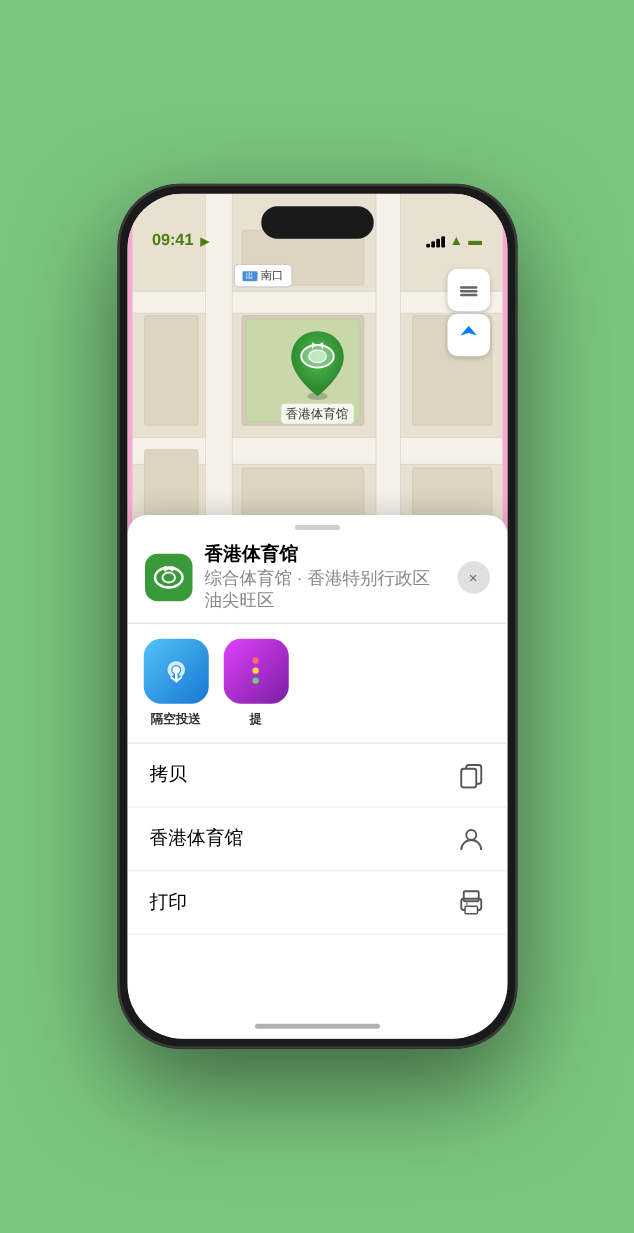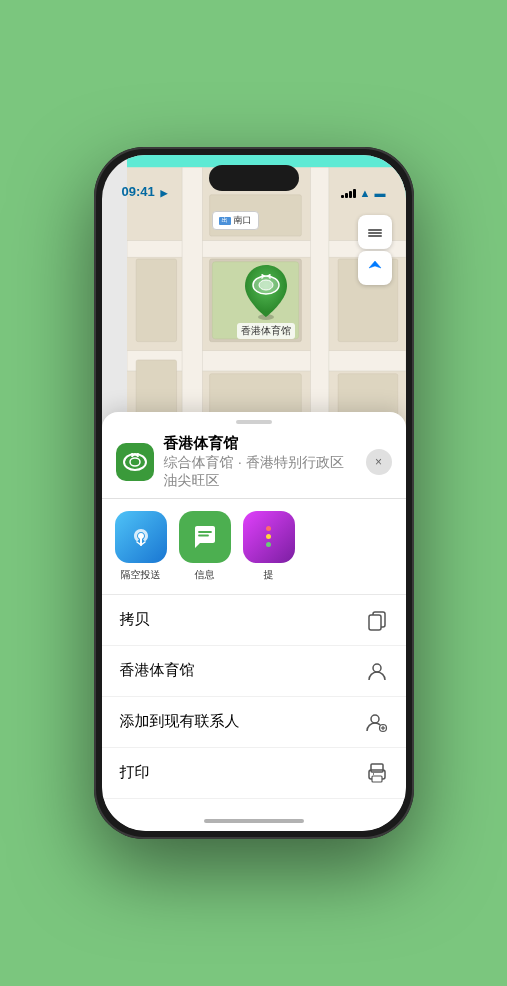--- a/index.html
+++ b/index.html
@@ -47,41 +47,40 @@
       left: 0;
       right: 0;
       height: 50px;
       display: flex;
       justify-content: space-between;
       align-items: flex-end;
       padding: 0 20px 6px;
       z-index: 99;
       font-size: 12px;
       font-weight: 600;
-      color: #0369a1;
+      color: #4d7c0f;
     }
     .status-time {
       font-size: 13px;
       font-weight: 700;
     }
     .status-icons {
       display: flex;
       align-items: center;
       gap: 4px;
     }
     
     .map-area {
       position: absolute;
       top: 0;
       left: 0;
       right: 0;
       height: 62%;
-      background: #5eead4;
+      background: #f9a8d4;
       overflow: hidden;
-      margin-left: 25px;
     }
     
     .map-controls {
       position: absolute;
       top: 60px;
       right: 14px;
       display: flex;
       flex-direction: column;
       gap: 2px;
       z-index: 10;
@@ -244,20 +243,21 @@
       position: absolute;
       inset: 0;
       border: 2.5px solid #e53935;
       border-radius: 12px;
     }
     .share-icon.more { background: linear-gradient(135deg, #e040fb, #7b1fa2); }
     .share-label {
       font-size: 10px;
       color: #333;
       text-align: left;
+      font-weight: bold;
     }
     
     .notes-inner {
       display: flex;
       flex-direction: column;
       gap: 2px;
       width: 28px;
     }
     .notes-line {
       height: 2px;
@@ -447,30 +447,20 @@
             <svg width="28" height="28" viewBox="0 0 28 28">
               <path d="M14 6 C10 6 7 9 7 13 C7 15 8 17 10 18.5 L12 16.5 C10.8 15.5 10 14.3 10 13 C10 10.8 11.8 9 14 9 C16.2 9 18 10.8 18 13 C18 14.3 17.2 15.5 16 16.5 L18 18.5 C20 17 21 15 21 13 C21 9 18 6 14 6Z" fill="white" opacity="0.8"></path>
               <path d="M14 10 C12.3 10 11 11.3 11 13 C11 14.2 11.7 15.2 12.7 15.7 L14 13 L15.3 15.7 C16.3 15.2 17 14.2 17 13 C17 11.3 15.7 10 14 10Z" fill="white"></path>
               <line x1="14" y1="13" x2="14" y2="22" stroke="white" stroke-width="2" stroke-linecap="round"></line>
               <path d="M10 19 L14 22 L18 19" fill="none" stroke="white" stroke-width="1.5" stroke-linecap="round" stroke-linejoin="round"></path>
             </svg>
           </div>
           <span class="share-label">隔空投送</span>
         </div>
 
-        <div class="share-item">
-          <div class="share-icon messages">
-            <svg width="30" height="30" viewBox="0 0 30 30">
-              <path d="M5 6 C5 4.9 5.9 4 7 4 L23 4 C24.1 4 25 4.9 25 6 L25 19 C25 20.1 24.1 21 23 21 L10 21 L5 26 L5 6Z" fill="white"></path>
-              <line x1="9" y1="10" x2="21" y2="10" stroke="#4caf50" stroke-width="1.8" stroke-linecap="round"></line>
-              <line x1="9" y1="13.5" x2="18" y2="13.5" stroke="#4caf50" stroke-width="1.8" stroke-linecap="round"></line>
-            </svg>
-          </div>
-          <span class="share-label">信息</span>
-        </div>
 
 
 
         <div class="share-item">
           <div class="share-icon more">
             <div class="more-dots">
               <div class="more-dot" style="background:#ff6b6b;"></div>
               <div class="more-dot" style="background:#ffd93d;"></div>
               <div class="more-dot" style="background:#6bcb77;"></div>
             </div>
@@ -490,30 +480,20 @@
         </div>
 
         <div class="action-item">
           <span class="action-label">香港体育馆</span>
           <svg width="22" height="22" viewBox="0 0 22 22">
             <circle cx="11" cy="8" r="4" fill="none" stroke="#555" stroke-width="1.5"></circle>
             <path d="M3 20 C3 15.6 6.6 12 11 12 C15.4 12 19 15.6 19 20" fill="none" stroke="#555" stroke-width="1.5"></path>
           </svg>
         </div>
 
-        <div class="action-item">
-          <span class="action-label">添加到现有联系人</span>
-          <svg width="22" height="22" viewBox="0 0 22 22">
-            <circle cx="9" cy="8" r="4" fill="none" stroke="#555" stroke-width="1.5"></circle>
-            <path d="M1 20 C1 15.6 4.6 12 9 12 C11 12 12.8 12.7 14.2 13.9" fill="none" stroke="#555" stroke-width="1.5"></path>
-            <circle cx="17" cy="17" r="3.5" fill="white" stroke="#555" stroke-width="1.2"></circle>
-            <line x1="17" y1="14.8" x2="17" y2="19.2" stroke="#555" stroke-width="1.2"></line>
-            <line x1="14.8" y1="17" x2="19.2" y2="17" stroke="#555" stroke-width="1.2"></line>
-          </svg>
-        </div>
 
 
         <div class="action-item">
           <span class="action-label">打印</span>
           <svg width="22" height="22" viewBox="0 0 22 22">
             <rect x="5" y="2" width="12" height="8" rx="1" fill="none" stroke="#555" stroke-width="1.5"></rect>
             <rect x="3" y="8" width="16" height="9" rx="2" fill="none" stroke="#555" stroke-width="1.5"></rect>
             <rect x="6" y="14" width="10" height="6" rx="1" fill="white" stroke="#555" stroke-width="1.2"></rect>
             <line x1="7" y1="12" x2="8" y2="12" stroke="#555" stroke-width="1.5"></line>
           </svg>

